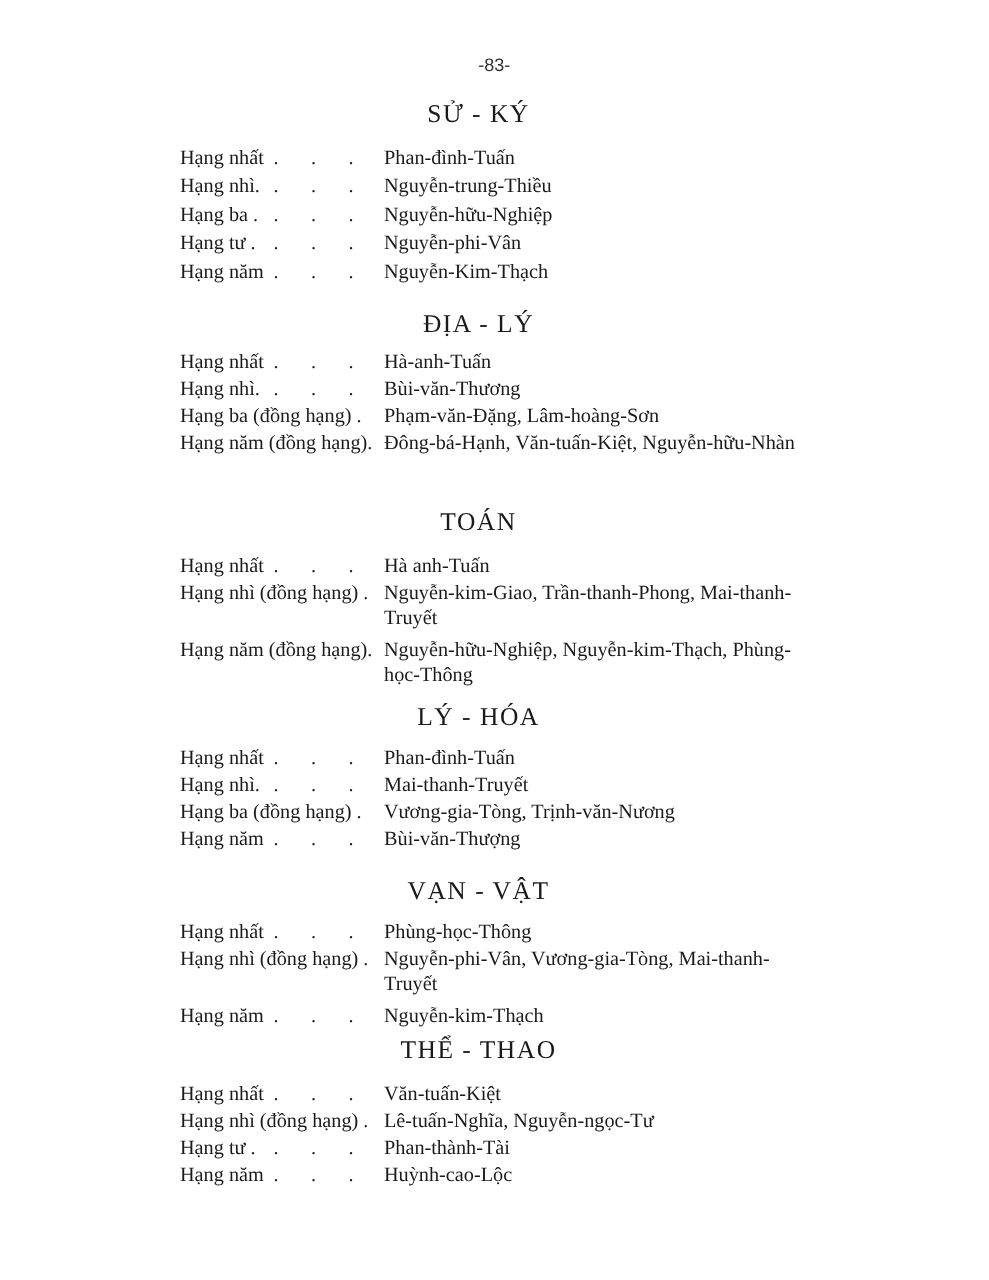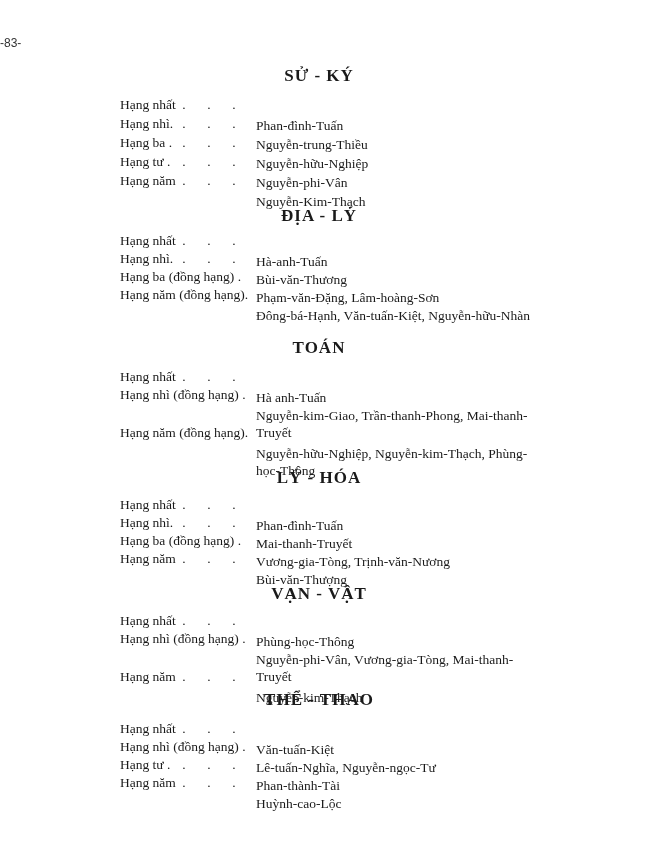--- a/index.html
+++ b/index.html
@@ -1,27 +1,27 @@
 <!DOCTYPE html>
 <html><head>
 <meta charset="utf-8">
 <style>
   html, body { margin:0; padding:0; }
   body {
     width:659px; height:853px; background:#ffffff; position:relative; overflow:hidden;
     font-family:"Liberation Serif","DejaVu Serif",serif; color:#1a1a1a;
   }
-  .page-num { position:absolute; top:36px; left:0; width:659px; text-align:left; font-size:12px; font-family:"Liberation Sans",sans-serif; color:#333; }
+  .page-num { position:absolute; top:36px; left:0; width:659px; text-align:center; font-size:12px; font-family:"Liberation Sans",sans-serif; color:#333; }
   .section { position:absolute; left:84px; width:480px; }
-  .heading { position:absolute; left:0; width:470px; text-align:center; font-size:17px; letter-spacing:1px; top:0;font-weight:bold; }
+  .heading { position:absolute; left:0; width:470px; text-align:center; font-size:17px; letter-spacing:1px; top:0; }
   .row { position:absolute; left:0; width:480px; font-size:13.5px; line-height:17px; }
   .label { position:absolute; left:0; top:0; white-space:nowrap;margin-left:36px; }
   .dots { position:absolute; left:90px; top:0; width:70px; display:flex; justify-content:space-between; }
   .dots span { display:inline-block; width:20px; text-align:center; }
-  .names { position:absolute; left:172px; top:0; width:280px;margin-top:21px; }
+  .names { position:absolute; left:172px; top:0; width:280px; }
 </style>
 </head>
 <body>
 
 <div class="page-num">-83-</div>
 
 <div class="section" style="top:66px;">
   <div class="heading">SỬ - KÝ</div>
   <div class="row" style="top:30px;">
     <span class="label">Hạng nhất</span>

